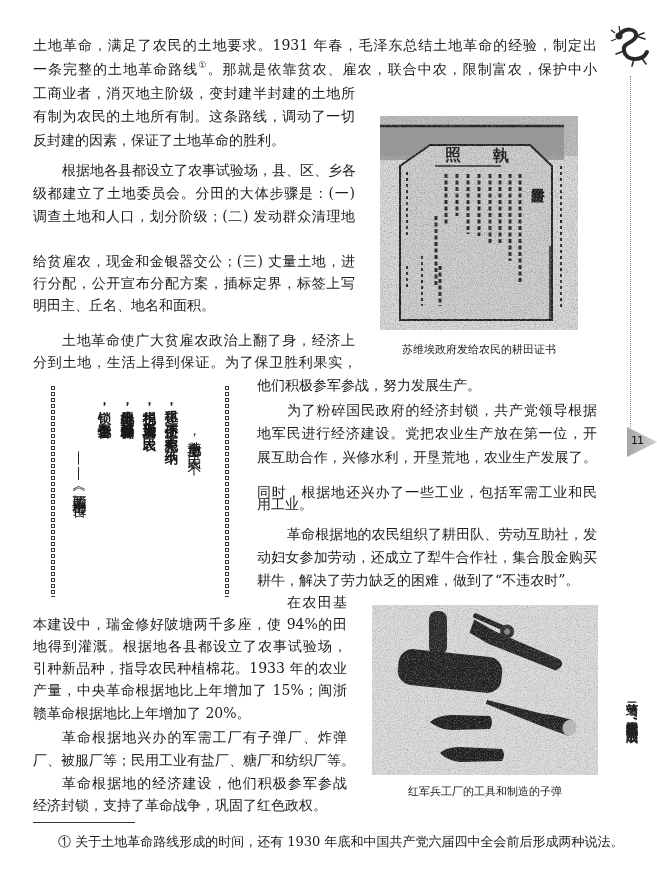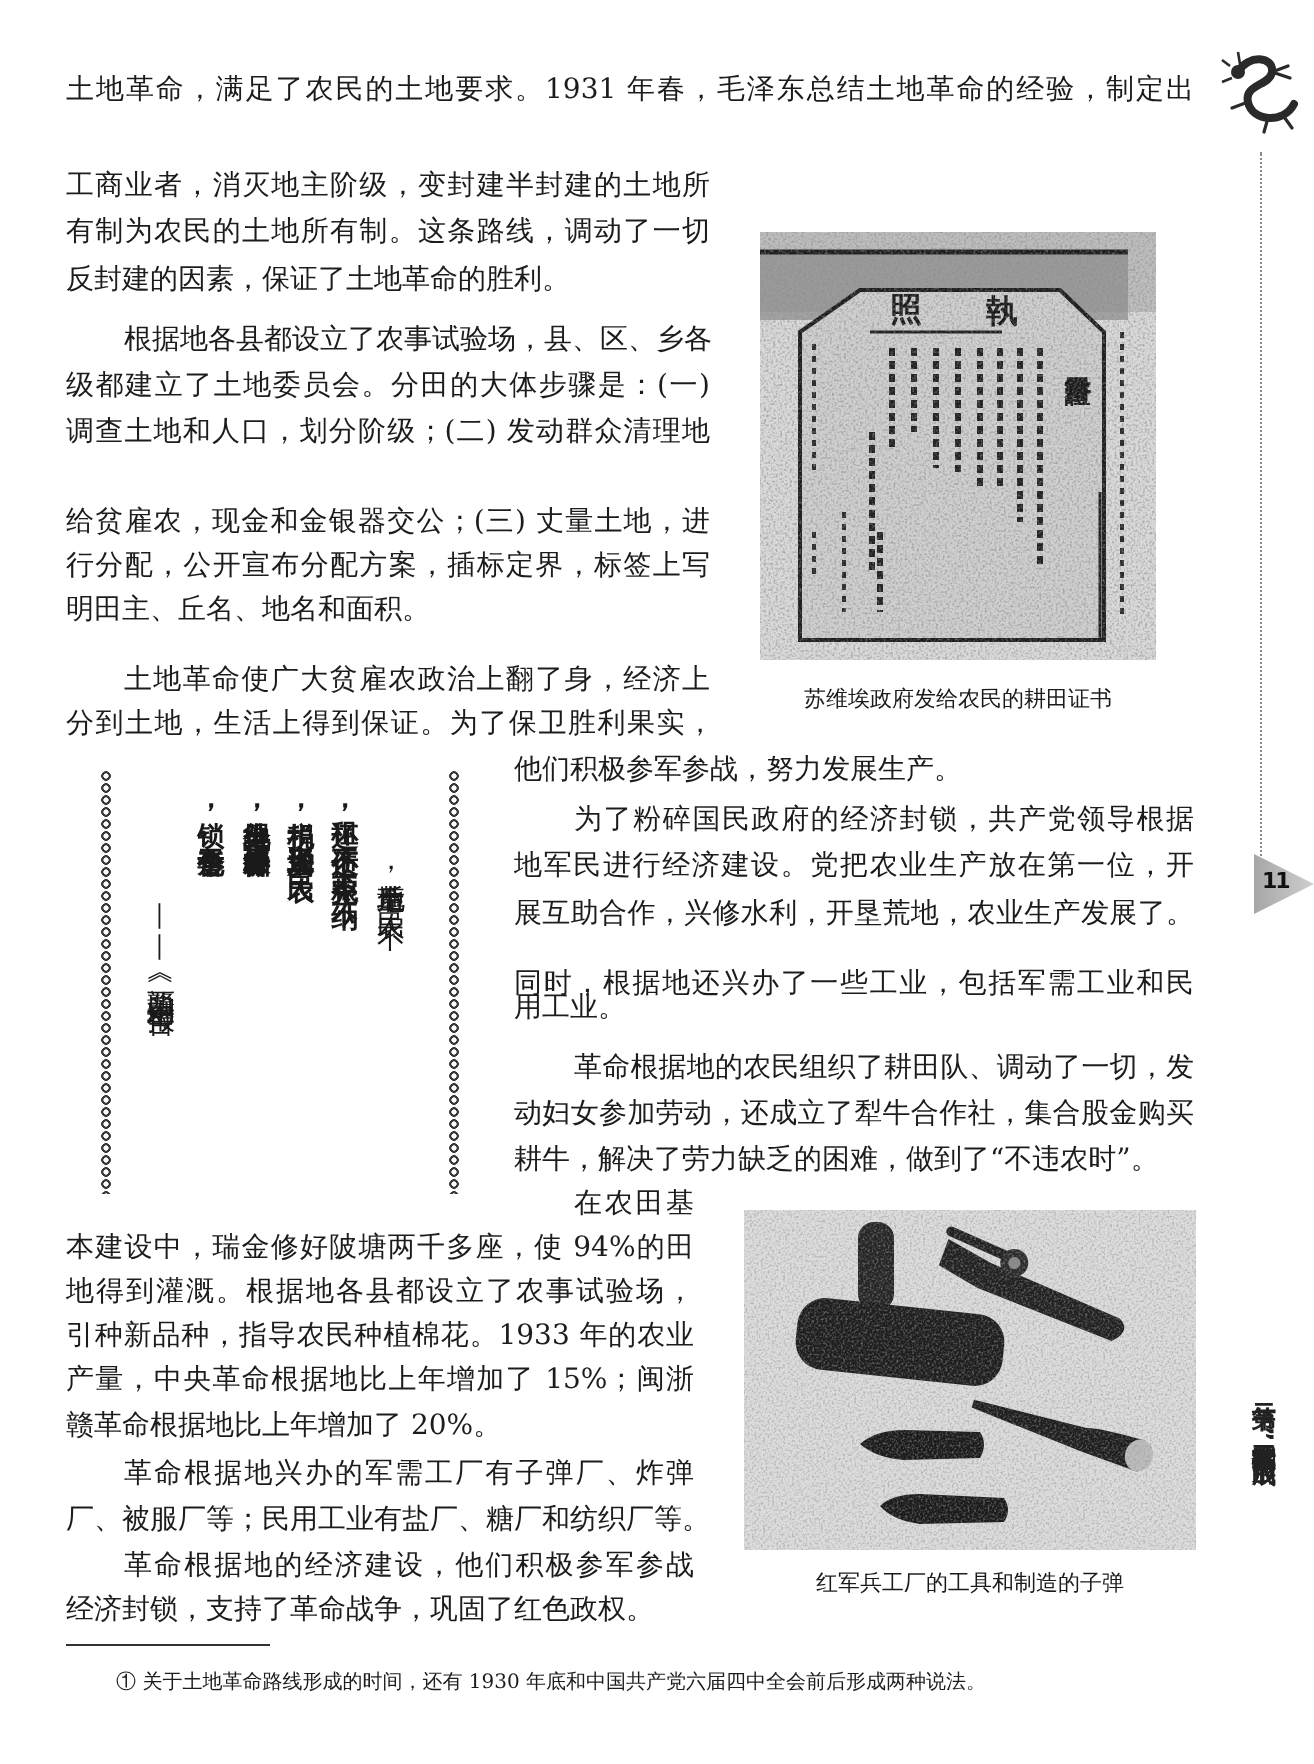--- a/index.html
+++ b/index.html
@@ -13,42 +13,42 @@
     white-space:nowrap; letter-spacing:0;
   }
   .j { text-align:justify; text-align-last:justify; }
   .sup { font-size:9px; vertical-align:6px; line-height:0; }
 
   
   .dotline { position:absolute; left:630px; top:76px; height:352px; border-left:1px dotted #8a8a8a; }
   .dragon { position:absolute; left:610px; top:24px; width:44px; height:46px; }
   .tab { position:absolute; left:624px; top:426px; width:34px; height:32px; }
   .tab svg { position:absolute; left:0; top:0; }
-  .tab-num { position:absolute; left:7px; top:8px; font-family:"DejaVu Sans", sans-serif; font-weight:bold; font-size:11px; color:#111; letter-spacing:-1px; }
+  .tab-num { position:absolute; left:7px; top:8px; font-family:"DejaVu Sans", sans-serif; font-weight:normal; font-size:11px; color:#111; letter-spacing:-1px; }
   .side-title {
     position:absolute; left:624px; top:693px; writing-mode:vertical-rl;
     font-family:"DejaVu Sans", sans-serif; font-weight:bold; font-size:12px; line-height:16px; color:#222;
   }
   .side-title .sec { display:inline-block; margin-bottom:12px; }
 
   
   .chain { position:absolute; width:6px; top:385px; height:212px;
     background-image: radial-gradient(circle at 50% 50%, transparent 1.2px, #3a3a3a 1.4px, #3a3a3a 2.3px, transparent 2.5px);
     background-size:6px 6px; background-repeat:repeat-y; }
   .vcol { position:absolute; writing-mode:vertical-rl; font-size:14px; line-height:20px; width:20px; white-space:nowrap; color:#1a1a1a; }
   .vcol.bold { font-family:"DejaVu Sans", sans-serif; font-weight:bold; font-size:13.5px; }
   .vcol.src { letter-spacing:1.5px; }
 
   
   .fig { position:absolute; }
   .fig svg { display:block; }
   .cap { position:absolute; font-size:11px; line-height:14px; text-align:center; color:#1a1a1a; }
 
   .fn-rule { position:absolute; left:33px; top:822px; width:102px; border-top:1px solid #333; }
-  .fn { position:absolute; left:58px; top:835px; font-size:10px; line-height:14px; white-space:nowrap; }
+  .fn { position:absolute; left:58px; top:835px; font-size:13px; line-height:14px; white-space:nowrap; }
 </style>
 </head>
 <body>
 
 <div id="page">
 
   <svg class="dragon" viewBox="0 0 44 46" width="44" height="46">
     <path d="M9 12 C14 3, 27 4, 26 12 C25 19, 12 18, 14 27 C16 37, 32 38, 37 28" fill="none" stroke="#2a2a2a" stroke-width="4" stroke-linecap="round"></path>
     <path d="M26 12 L34 9 M26 12 L35 15 M14 27 L6 30 M24 35 L22 42 M31 33 L36 40" stroke="#2a2a2a" stroke-width="1.6" stroke-linecap="round"></path>
     <circle cx="9" cy="12" r="3.5" fill="#2a2a2a"></circle>
@@ -65,20 +65,21 @@
       </defs>
       <polygon points="3,1 33,16 3,31" fill="url(#tabg)"></polygon>
     </svg>
     <span class="tab-num">11</span>
   </div>
   <div class="side-title">
     <span class="sec">第二节</span><span>“工农武装割据”的形成</span>
   </div>
 
   <div class="ln j" style="left:33px;top:35px;width:564px">土地革命，满足了农民的土地要求。1931 年春，毛泽东总结土地革命的经验，制定出</div>
+  <div class="ln j" style="left:33px;top:59px;width:564px"><span>一条完整的土地革命路线</span><span class="sup">①</span><span>。那就是依靠贫农、雇农，联合中农，限制富农，保护中小</span></div>
   <div class="ln j" style="left:33px;top:83px;width:322px">工商业者，消灭地主阶级，变封建半封建的土地所</div>
   <div class="ln j" style="left:33px;top:106px;width:322px">有制为农民的土地所有制。这条路线，调动了一切</div>
   <div class="ln" style="left:33px;top:130px">反封建的因素，保证了土地革命的胜利。</div>
 
   <div class="ln j" style="left:62px;top:160px;width:293px">根据地各县都设立了农事试验场，县、区、乡各</div>
   <div class="ln j" style="left:33px;top:183px;width:322px">级都建立了土地委员会。分田的大体步骤是：(一)</div>
   <div class="ln j" style="left:33px;top:206px;width:322px">调查土地和人口，划分阶级；(二) 发动群众清理地</div>
   <div class="ln j" style="left:33px;top:251px;width:322px">给贫雇农，现金和金银器交公；(三) 丈量土地，进</div>
   <div class="ln j" style="left:33px;top:273px;width:322px">行分配，公开宣布分配方案，插标定界，标签上写</div>
   <div class="ln" style="left:33px;top:295px">明田主、丘名、地名和面积。</div>
@@ -86,21 +87,21 @@
   <div class="ln j" style="left:62px;top:330px;width:293px">土地革命使广大贫雇农政治上翻了身，经济上</div>
   <div class="ln j" style="left:33px;top:352px;width:324px">分到土地，生活上得到保证。为了保卫胜利果实，</div>
   <div class="ln" style="left:257px;top:375px">他们积极参军参战，努力发展生产。</div>
 
   <div class="ln j" style="left:287px;top:400px;width:310px">为了粉碎国民政府的经济封锁，共产党领导根据</div>
   <div class="ln j" style="left:257px;top:423px;width:340px">地军民进行经济建设。党把农业生产放在第一位，开</div>
   <div class="ln j" style="left:257px;top:447px;width:340px">展互助合作，兴修水利，开垦荒地，农业生产发展了。</div>
   <div class="ln j" style="left:257px;top:482px;width:340px">同时，根据地还兴办了一些工业，包括军需工业和民</div>
   <div class="ln" style="left:257px;top:494px">用工业。</div>
 
-  <div class="ln j" style="left:287px;top:524px;width:310px">革命根据地的农民组织了耕田队、调动了一切，发</div>
+  <div class="ln j" style="left:287px;top:524px;width:310px">革命根据地的农民组织了耕田队、劳动互助社，发</div>
   <div class="ln j" style="left:257px;top:547px;width:340px">动妇女参加劳动，还成立了犁牛合作社，集合股金购买</div>
   <div class="ln" style="left:257px;top:570px">耕牛，解决了劳力缺乏的困难，做到了“不违农时”。</div>
 
   <div class="ln j" style="left:287px;top:592px;width:60px">在农田基</div>
   <div class="ln j" style="left:33px;top:614px;width:314px">本建设中，瑞金修好陂塘两千多座，使 94%的田</div>
   <div class="ln j" style="left:33px;top:636px;width:314px">地得到灌溉。根据地各县都设立了农事试验场，</div>
   <div class="ln j" style="left:33px;top:658px;width:314px">引种新品种，指导农民种植棉花。1933 年的农业</div>
   <div class="ln j" style="left:33px;top:680px;width:314px">产量，中央革命根据地比上年增加了 15%；闽浙</div>
   <div class="ln" style="left:33px;top:703px">赣革命根据地比上年增加了 20%。</div>
 

